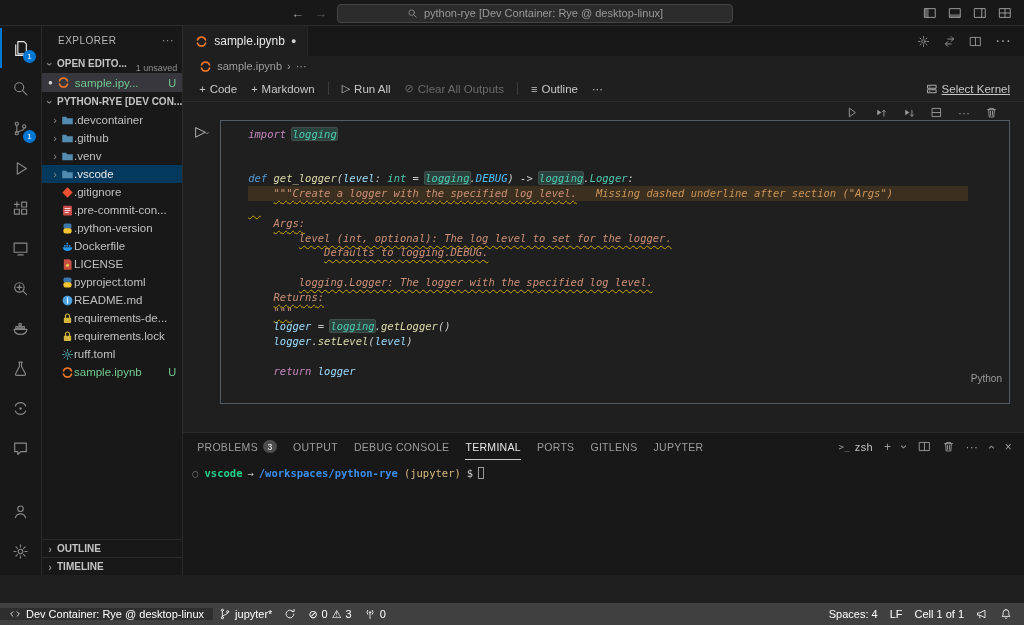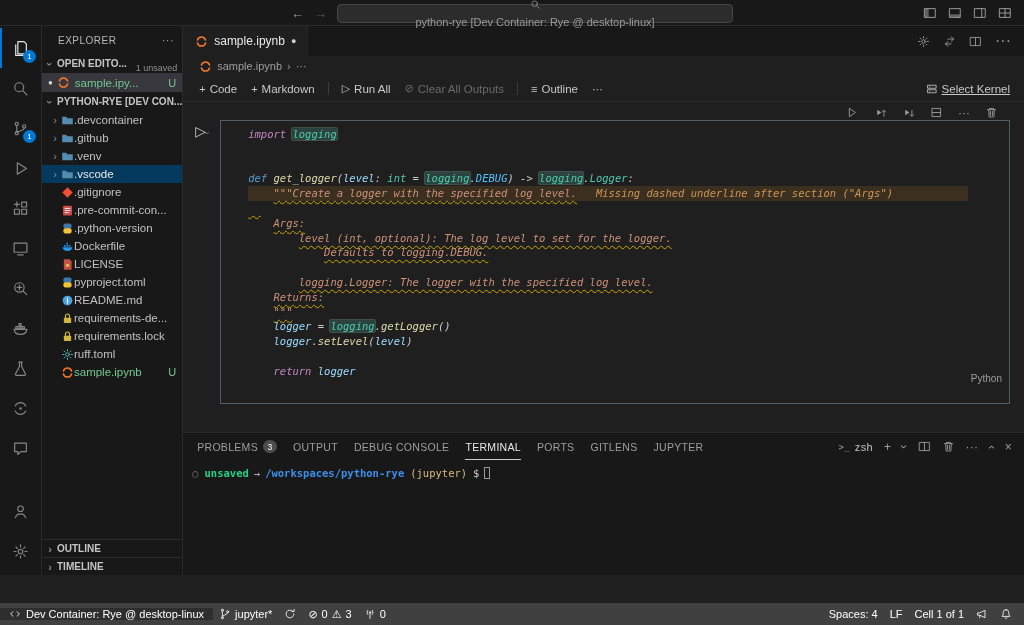--- a/index.html
+++ b/index.html
@@ -12,21 +12,21 @@
   .rotm90{display:inline-block;transform:rotate(-90deg);}
 
   
   .titlebar{flex:0 0 26px;background:#181818;border-bottom:1px solid #2b2b2b;position:relative;
             display:flex;align-items:center;}
   .tb-center{position:absolute;left:50%;top:0;height:26px;transform:translateX(-50%);
              display:flex;align-items:center;gap:10px;}
   .tb-nav{color:#9d9d9d;font-size:13px;cursor:default;}
   .tb-nav.dim{color:#5a5a5a;}
   .tb-search{width:396px;height:19px;background:#2c2c2c;border:1px solid #454545;border-radius:4px;
-             display:flex;align-items:center;justify-content:center;gap:6px;color:#9a9a9a;font-size:11px;flex-direction:column;}
+             display:flex;align-items:center;justify-content:center;gap:6px;color:#9a9a9a;font-size:11px;}
   .tb-right{margin-left:auto;display:flex;align-items:center;gap:11px;padding-right:12px;color:#9d9d9d;}
 
   
   .main{flex:1;display:flex;min-height:0;}
 
   
   .activitybar{flex:0 0 42px;background:#181818;border-right:1px solid #2b2b2b;
                display:flex;flex-direction:column;align-items:stretch;padding-top:2px;}
   .ab-item{height:40px;display:flex;align-items:center;justify-content:center;position:relative;color:#868686;cursor:pointer;}
   .ab-item.active{color:#e7e7e7;box-shadow:inset 2px 0 0 #0078d4;}
@@ -683,21 +683,21 @@
                 </svg>
               </span>
             <span class="pa-icon">···</span>
             <span class="pa-icon rotm90">›</span>
             <span class="pa-icon">×</span>
           </div>
         </div>
         <div class="terminal">
           <div class="term-line">
             <span class="t-deco">○</span>
-            <span class="t-user">unsaved</span>
+            <span class="t-user">vscode</span>
             <span class="t-arrow">→</span>
             <span class="t-path">/workspaces/python-rye</span>
             <span class="t-venv">(jupyter)</span>
             <span class="t-prompt">$</span>
             <span class="t-cursor"></span>
           </div>
         </div>
       </div>
 
     </div>

